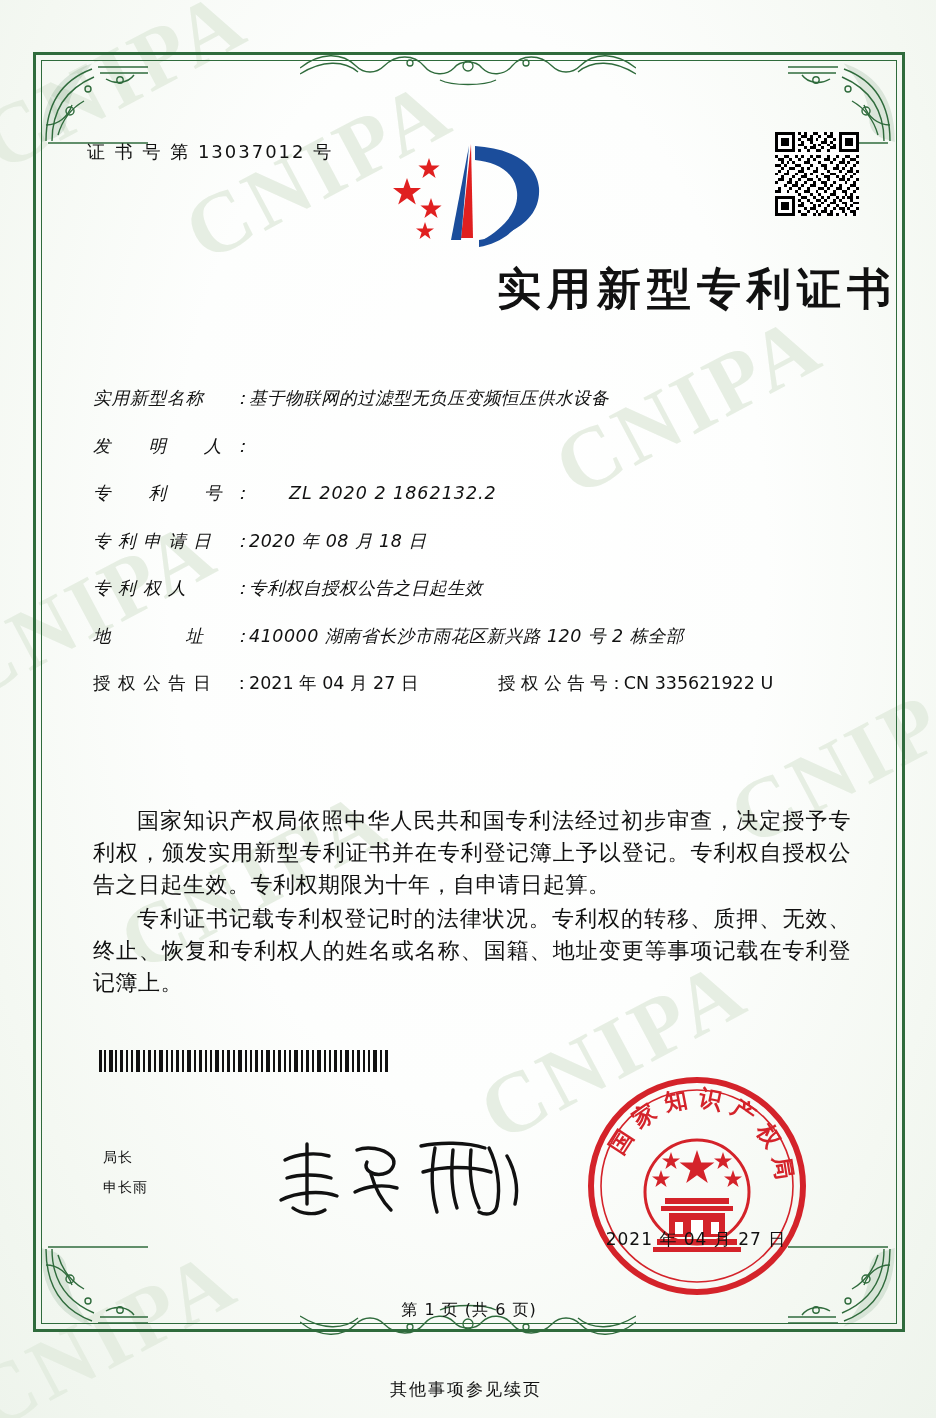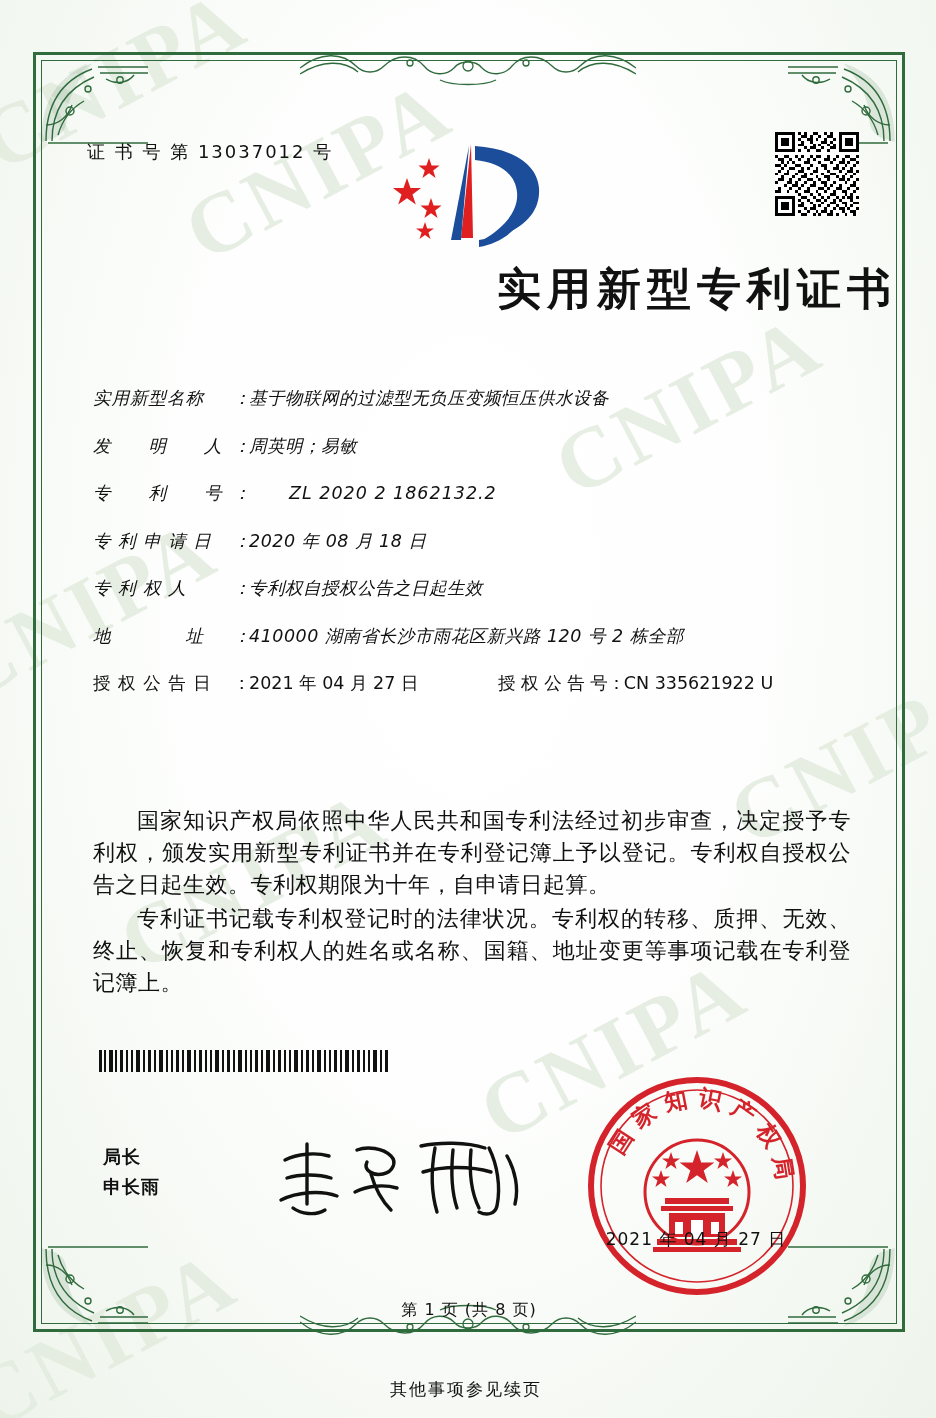--- a/index.html
+++ b/index.html
@@ -208,25 +208,24 @@
     width: 290px;
     height: 22px;
   }
   .barcode svg { display: block; width: 100%; height: 100%; }
 
   
   .sign-label {
     position: absolute;
     left: 62px;
     top: 1082px;
-    font-size: 18px;
+    font-size: 14px;
     color: #111;
     line-height: 30px;
     letter-spacing: 1px;
-    font-weight: bold;
   }
   .signature {
     position: absolute;
     left: 230px;
     top: 1070px;
     width: 260px;
     height: 92px;
     color: #111;
   }
   .signature svg { display:block; width:100%; height:100%; }
@@ -635,21 +634,20 @@
 
       <div class="field-row">
         <span class="f-label">实用新型名称</span>
         <span class="f-colon">：</span>
         <span class="f-value">基于物联网的过滤型无负压变频恒压供水设备</span>
       </div>
 
       <div class="field-row">
         <span class="f-label">发　　明　　人</span>
         <span class="f-colon">：</span>
-        <span class="f-value">周英明；易敏</span>
       </div>
 
       <div class="field-row">
         <span class="f-label">专　　利　　号</span>
         <span class="f-colon">：</span>
         <span class="f-value mono-space">ZL 2020 2 1862132.2</span>
       </div>
 
       <div class="field-row">
         <span class="f-label">专 利 申 请 日</span>
@@ -804,19 +802,19 @@
           <rect x="128" y="150" width="8" height="12"></rect>
         </g>
 
         <text font-size="23" font-weight="700" fill="#d4232a" font-family="'DejaVu Sans','Liberation Sans',sans-serif" letter-spacing="9">
           <textPath href="#sealArc" startOffset="12%">国家知识产权局</textPath>
         </text>
       </svg>
     </div>
     <div class="seal-date">2021 年 04 月 27 日</div>
 
-    <div class="page-num">第 1 页 (共 8 页)</div>
+    <div class="page-num">第 1 页 (共 6 页)</div>
 
   </div>
 
   <div class="footnote">其他事项参见续页</div>
 
 </div>
 
 </body></html>

